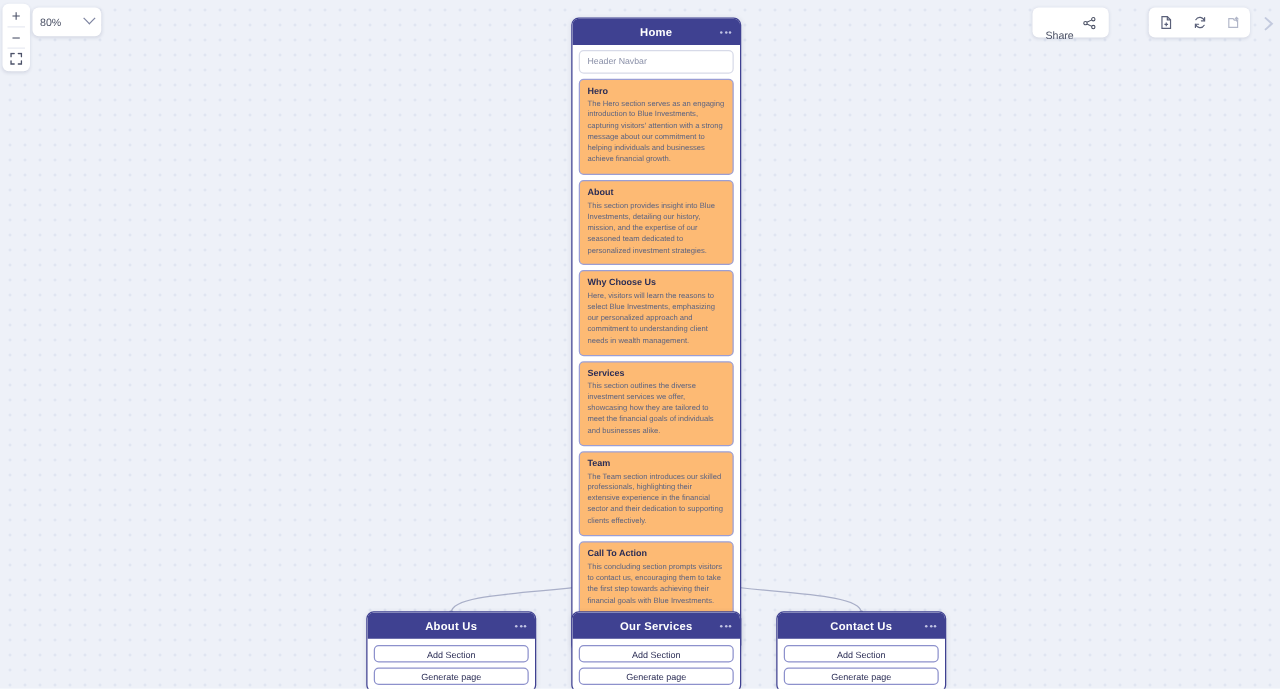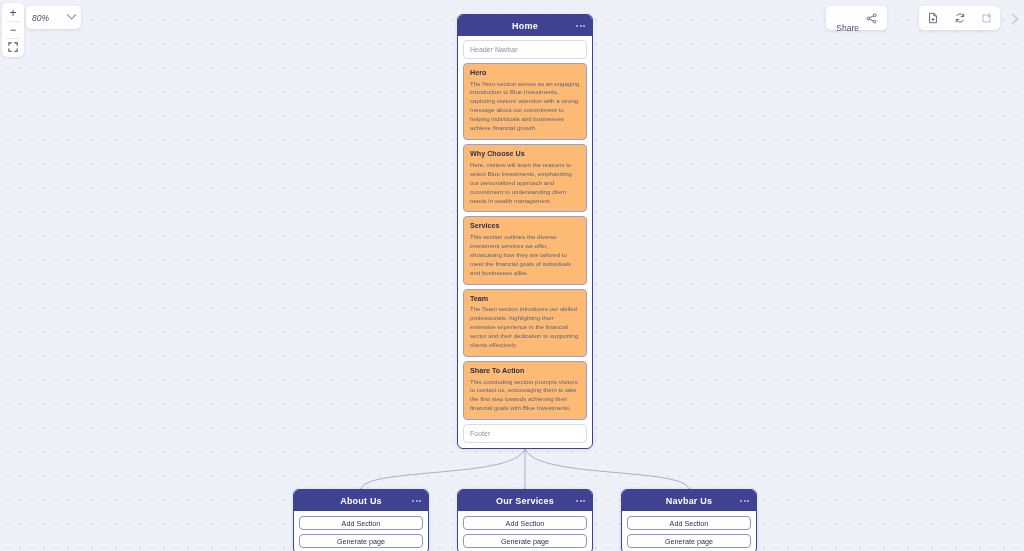--- a/index.html
+++ b/index.html
@@ -42,21 +42,21 @@
   
   .zoom-select {
     position: absolute; left: 26px; top: 6px;
     width: 55px; height: 23px;
     background: #fff; border-radius: 5px;
     box-shadow: 0 1px 3px rgba(40,50,90,.13);
     display: flex; align-items: center;
     padding: 0 6px;
     cursor: pointer;
   }
-  .zoom-select .val { font-size: 8.5px; color: #4c5266; flex: 1; font-style: italic; }
+  .zoom-select .val { font-size: 8.5px; color: #4c5266; flex: 1; }
   .caret {
     width: 7px; height: 7px;
     border-right: 1.3px solid #7d84a0;
     border-bottom: 1.3px solid #7d84a0;
     transform: rotate(45deg) translate(-2px,-2px);
   }
 
   
   .mode-tabs {
     position: absolute; left: 104px; top: 6px;
@@ -237,38 +237,42 @@
         </span>
     </div>
     <div class="node-body">
       <div class="slot">Header Navbar</div>
 
       <div class="sect">
         <div class="sect-title">Hero</div>
         <div class="sect-desc">The Hero section serves as an engaging introduction to Blue Investments, capturing visitors' attention with a strong message about our commitment to helping individuals and businesses achieve financial growth.</div>
       </div>
 
+      <div class="sect">
+        <div class="sect-title">About</div>
+        <div class="sect-desc">This section provides insight into Blue Investments, detailing our history, mission, and the expertise of our seasoned team dedicated to personalized investment strategies.</div>
+      </div>
 
       <div class="sect">
         <div class="sect-title">Why Choose Us</div>
         <div class="sect-desc">Here, visitors will learn the reasons to select Blue Investments, emphasizing our personalized approach and commitment to understanding client needs in wealth management.</div>
       </div>
 
       <div class="sect">
         <div class="sect-title">Services</div>
         <div class="sect-desc">This section outlines the diverse investment services we offer, showcasing how they are tailored to meet the financial goals of individuals and businesses alike.</div>
       </div>
 
       <div class="sect">
         <div class="sect-title">Team</div>
         <div class="sect-desc">The Team section introduces our skilled professionals, highlighting their extensive experience in the financial sector and their dedication to supporting clients effectively.</div>
       </div>
 
       <div class="sect">
-        <div class="sect-title">Share To Action</div>
+        <div class="sect-title">Call To Action</div>
         <div class="sect-desc">This concluding section prompts visitors to contact us, encouraging them to take the first step towards achieving their financial goals with Blue Investments.</div>
       </div>
 
       <div class="slot">Footer</div>
     </div>
   </div>
 
   <div class="node" style="left:293px; top:489px; width:136px;">
     <div class="node-head">
       <span class="node-title">About Us</span>
@@ -294,21 +298,21 @@
         </span>
     </div>
     <div class="child-body">
       <div class="child-btn">Add Section</div>
       <div class="child-btn">Generate page</div>
     </div>
   </div>
 
   <div class="node" style="left:621px; top:489px; width:136px;">
     <div class="node-head">
-      <span class="node-title">Navbar Us</span>
+      <span class="node-title">Contact Us</span>
       <span class="dots">
           <i></i>
           <i></i>
           <i></i>
         </span>
     </div>
     <div class="child-body">
       <div class="child-btn">Add Section</div>
       <div class="child-btn">Generate page</div>
     </div>

